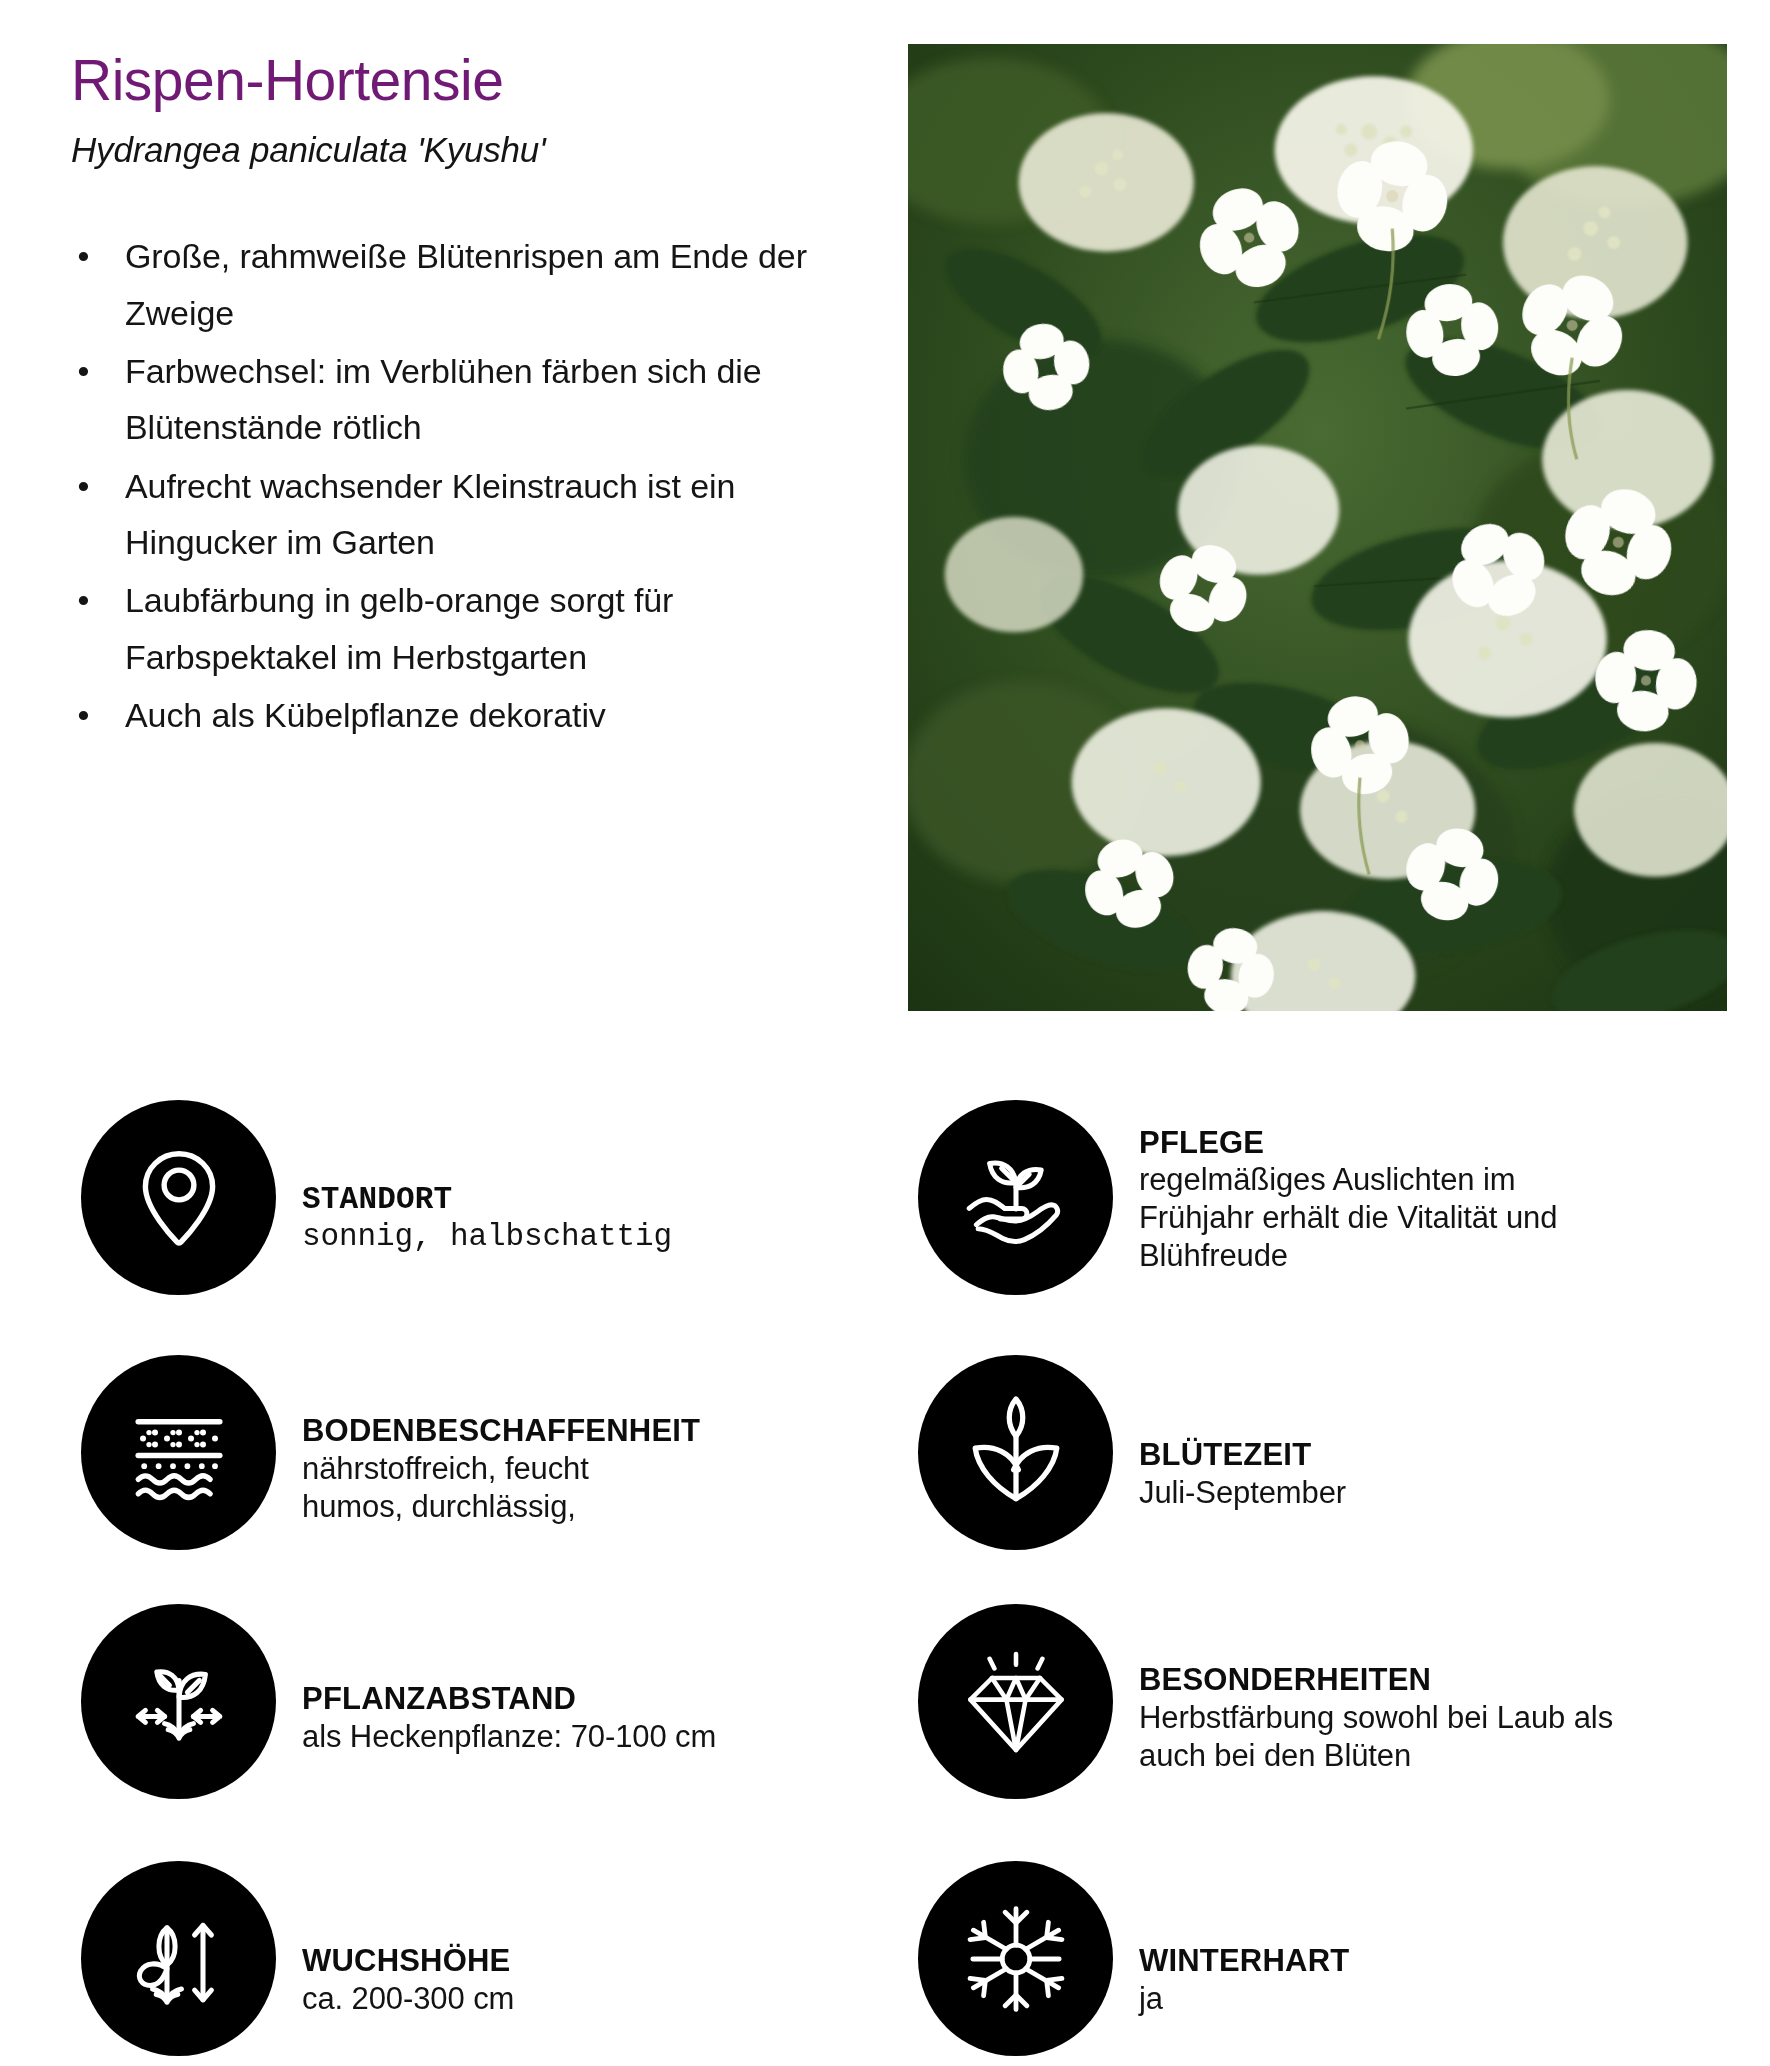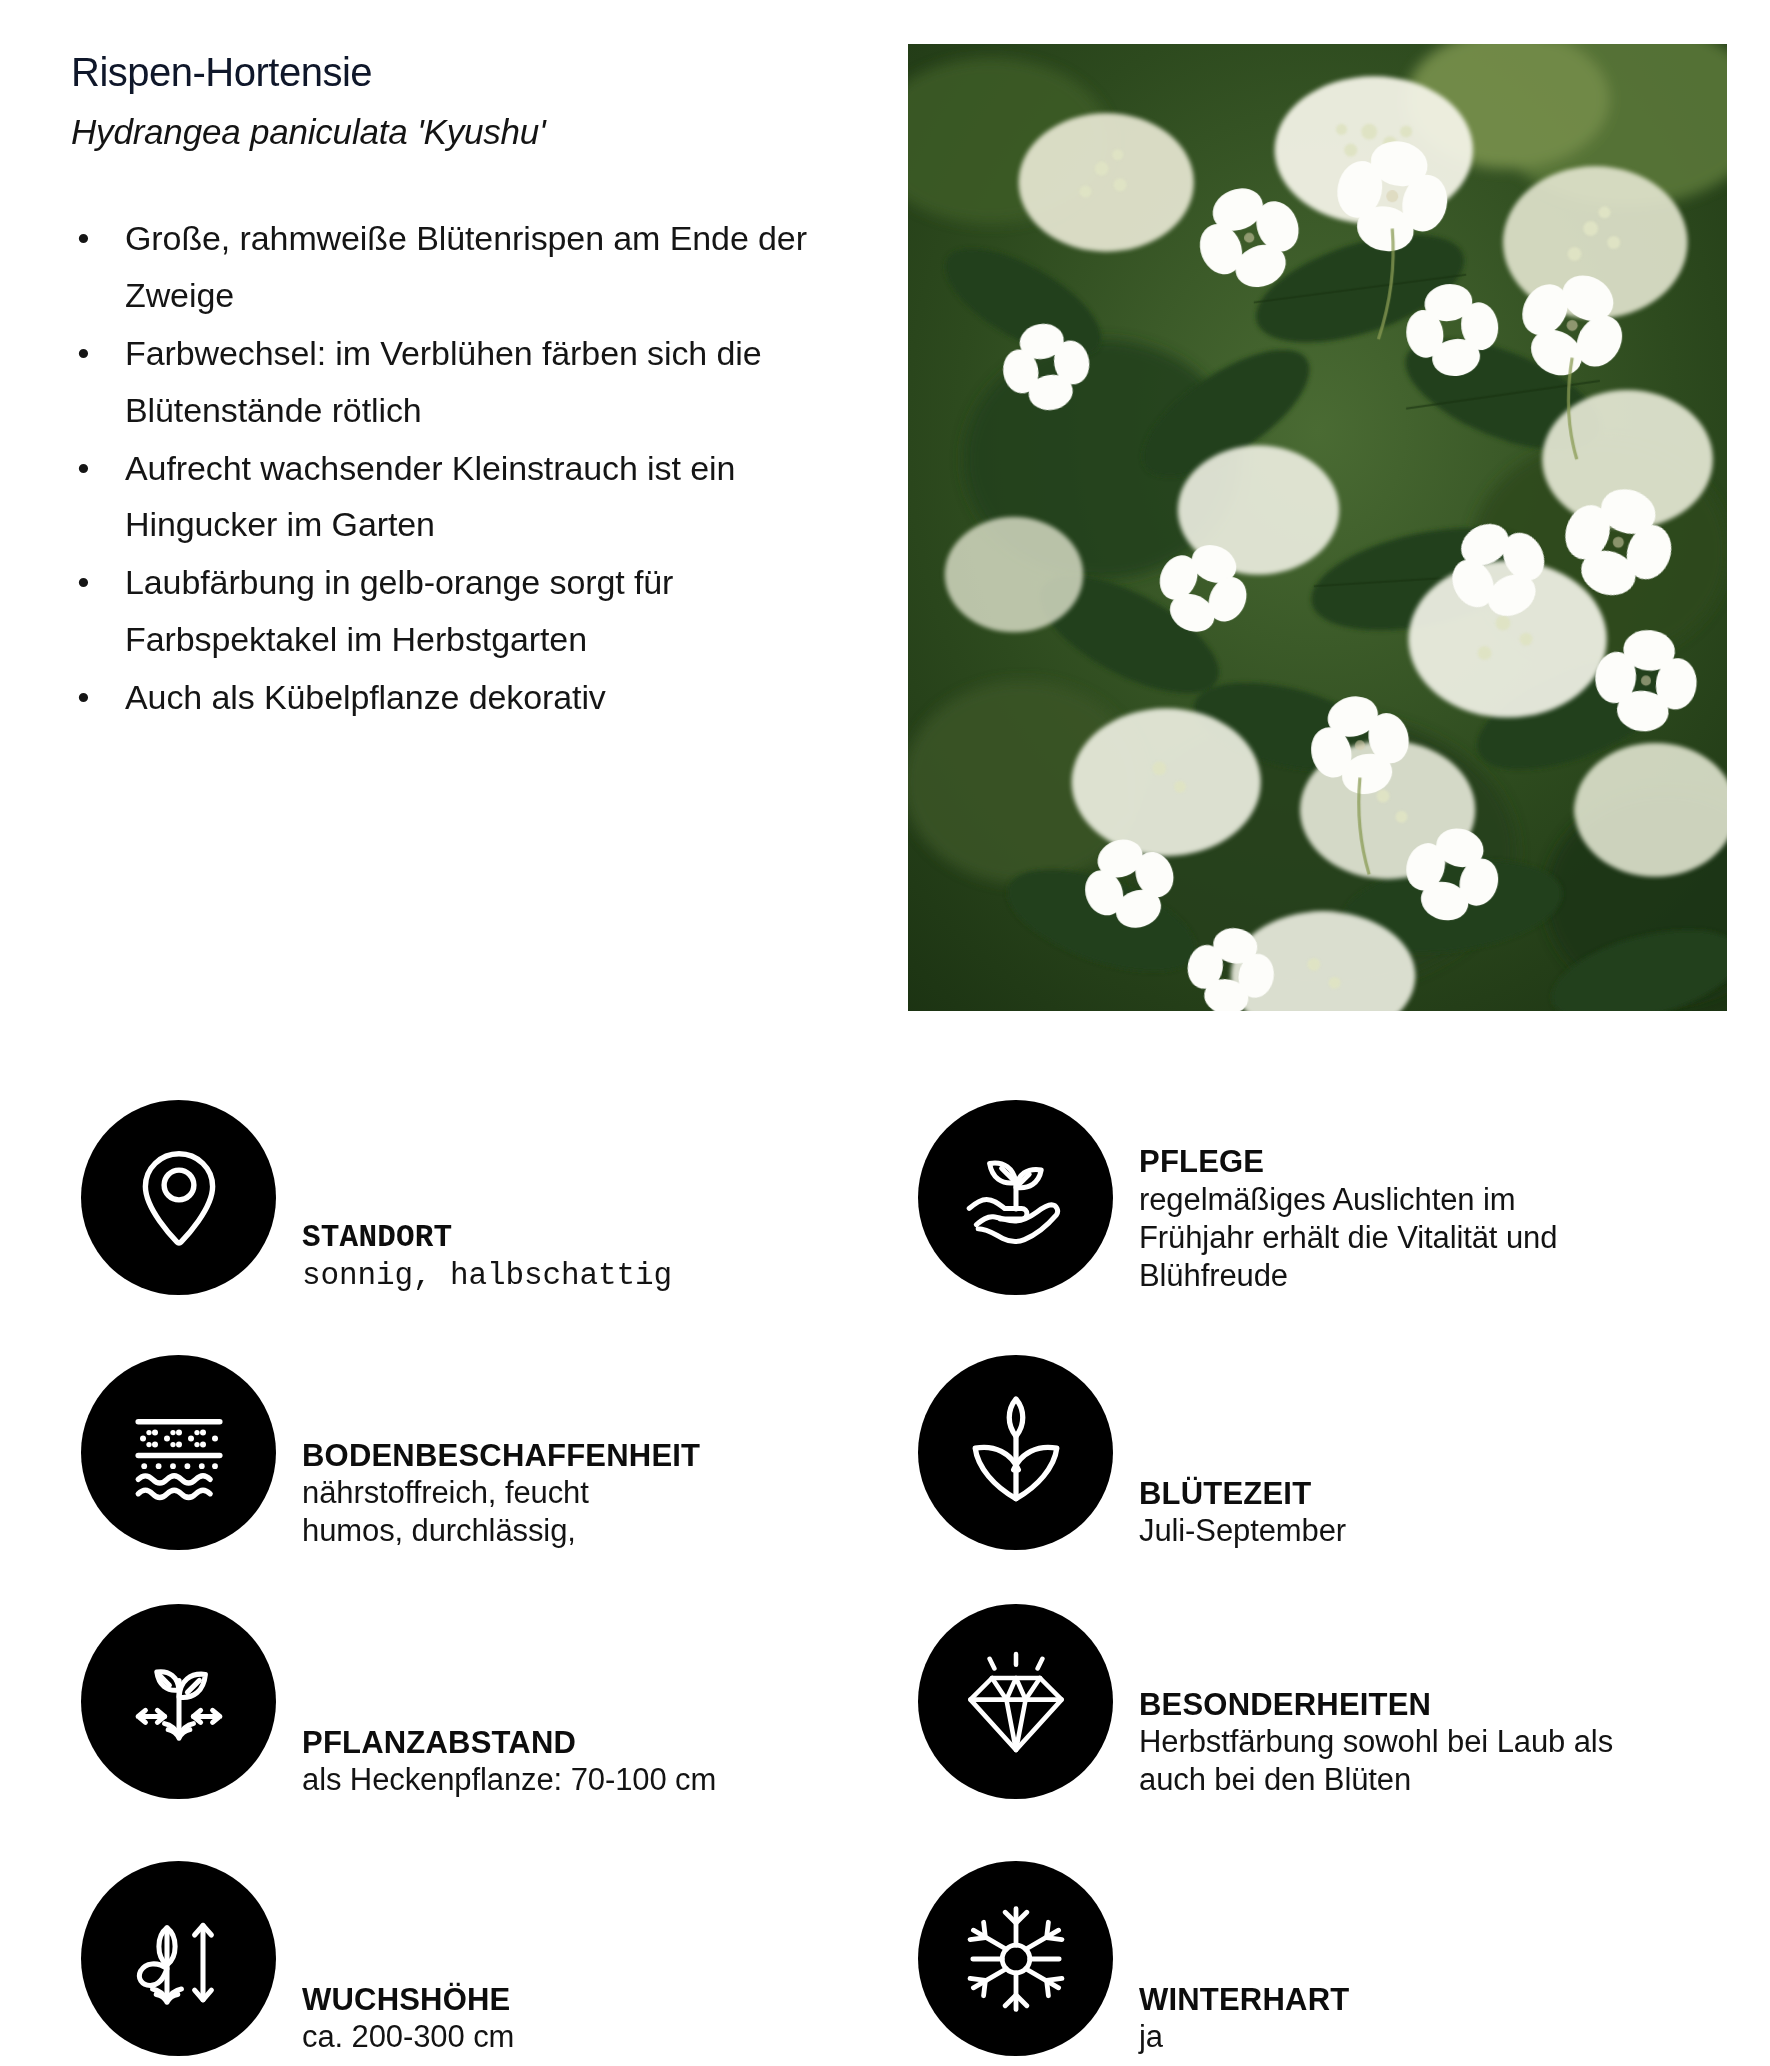--- a/index.html
+++ b/index.html
@@ -29,23 +29,23 @@
   }
 
   .text-col {
     position: absolute;
     left: 71px;
     top: 51px;
     width: 812px;
   }
 
   .plant-title {
-    font-size: 40px;
+    font-size: 57px;
     font-weight: normal;
-    color: #0f172a;
+    color: #701a75;
     letter-spacing: -0.5px;
     line-height: 1.05;
     white-space: nowrap;
   }
 
   .plant-latin {
     margin-top: 19.4px;
     font-size: 35px;
     font-style: italic;
     color: #141414;
@@ -94,21 +94,21 @@
     position: absolute;
     left: 0;
     top: 1088px;
     width: 1771px;
     height: 978px;
   }
 
   .info-row {
     position: absolute;
     display: flex;
-    align-items: flex-end;
+    align-items: center;
   }
 
   .col-left  { left: 81px; }
   .col-right { left: 918px; }
 
   .row-1 { top: 11.5px; }
   .row-2 { top: 267px; }
   .row-3 { top: 516px; }
   .row-4 { top: 773px; }
 

